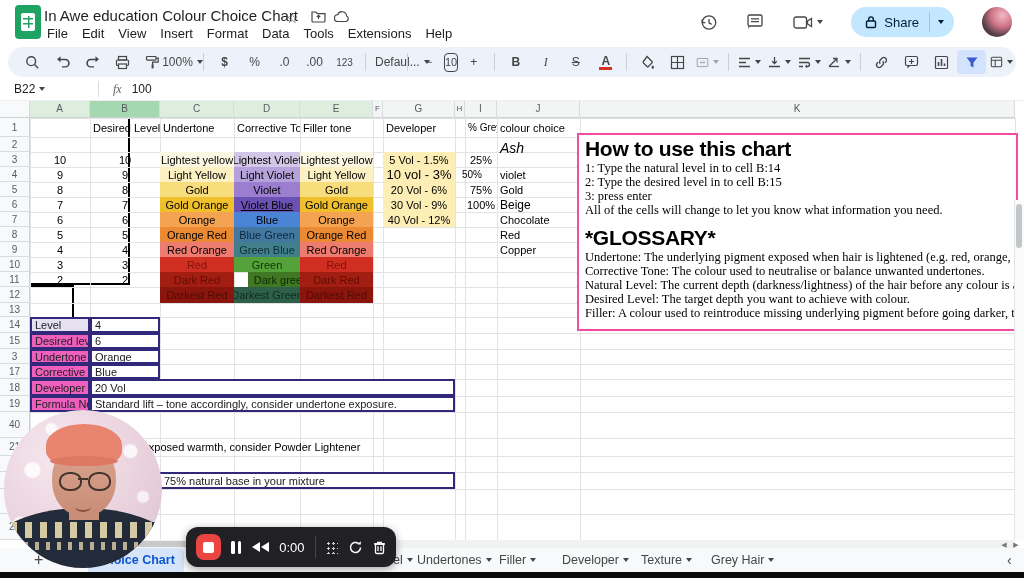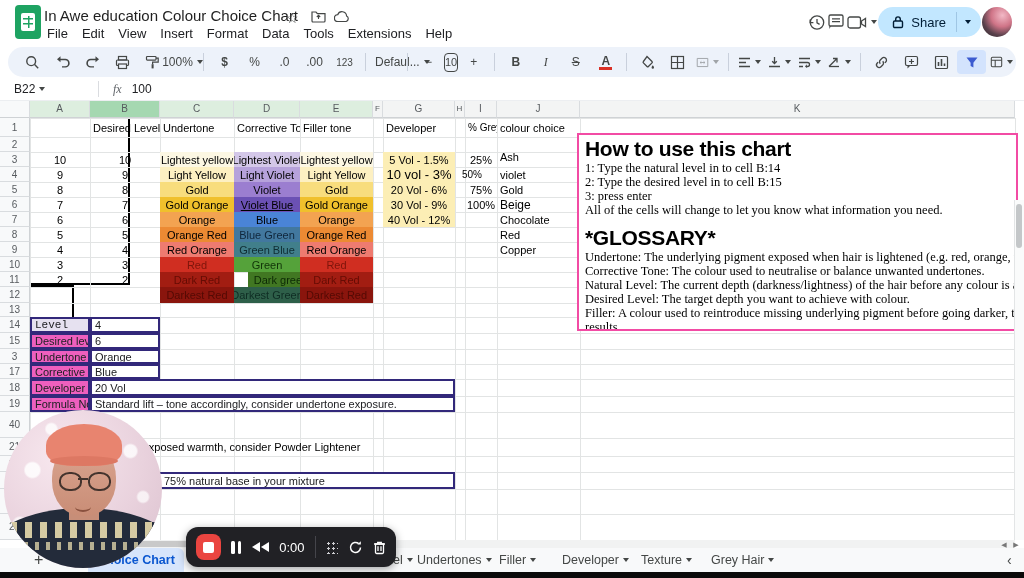--- a/index.html
+++ b/index.html
@@ -15,21 +15,21 @@
         background:#1ea362;}
   #logo:after{content:"";position:absolute;left:6px;top:8px;width:14px;height:18px;background:#fff;
         border-radius:2px;
         background-image:linear-gradient(#1ea362 0 0),linear-gradient(#1ea362 0 0),linear-gradient(#1ea362 0 0);
         background-size:10px 1.5px,10px 1.5px,1.5px 12px;background-position:2px 5px,2px 10px,6.5px 3px;
         background-repeat:no-repeat;background-color:#fff;}
   #doctitle{position:absolute;left:44px;top:7px;font-size:15px;font-weight:500;color:#1f1f1f;white-space:nowrap;}
   .title-ic{position:absolute;top:10px;color:#444746;}
   #menubar{position:absolute;left:40px;top:25px;display:flex;font-size:13px;color:#202124;}
   #menubar .mi{padding:1px 7px;border-radius:9px;cursor:default;}
-  #topright{position:absolute;right:12px;top:6px;display:flex;align-items:center;gap:1px;height:32px;}
+  #topright{position:absolute;right:12px;top:6px;display:flex;align-items:center;gap:28px;height:32px;}
   #sharebtn{display:flex;align-items:center;background:#c2e7ff;border-radius:16px;height:30px;
             padding:0 4px 0 14px;color:#001d35;font-size:13px;font-weight:500;}
   #sharebtn .sdiv{width:1px;height:20px;background:#9fc6e4;margin:0 8px 0 10px;}
   #avatar{width:30px;height:30px;border-radius:50%;
           background:radial-gradient(circle at 68% 28%,#f2b9c6,#cf7487 38%,#59414b 68%,#2e262c);}
 
   
   #toolbar{position:absolute;top:47px;left:8px;width:1008px;height:30px;background:#edf2fa;
            border-radius:20px;display:flex;align-items:center;padding:0 10px;box-sizing:border-box;
            font-size:12px;color:#444746;z-index:20;gap:1px;}
@@ -423,21 +423,21 @@
       <div class="cell c-left" style="left: 383px; top: 18px; width: 72px; height: 19px; background: transparent; color: rgb(0, 0, 0); z-index: 4; font-size: 11px;">Developer</div>
       <div class="cell c-left" style="left: 465px; top: 18px; width: 32px; height: 19px; background: transparent; color: rgb(0, 0, 0); z-index: 4; font-size: 10px;">% Grey</div>
       <div class="cell c-left" style="left: 497px; top: 18px; width: 83px; height: 19px; background: transparent; color: rgb(0, 0, 0); z-index: 4; font-size: 11px;">colour choice</div>
       <div class="cell c-center" style="left: 30px; top: 52px; width: 60px; height: 15px; background: transparent; color: rgb(0, 0, 0); z-index: 4; font-size: 11px;">10</div>
       <div class="cell c-center" style="left: 90px; top: 52px; width: 70px; height: 15px; background: transparent; color: rgb(0, 0, 0); z-index: 4; font-size: 11px;">10</div>
       <div class="cell c-center" style="left: 160px; top: 52px; width: 74px; height: 15px; background: rgb(252, 247, 227); color: rgb(0, 0, 0); z-index: 4; font-size: 11px;">Lightest yellow</div>
       <div class="cell c-center" style="left: 234px; top: 52px; width: 66px; height: 15px; background: rgb(211, 199, 232); color: rgb(0, 0, 0); z-index: 4; font-size: 11px;">Lightest Violet</div>
       <div class="cell c-center" style="left: 300px; top: 52px; width: 73px; height: 15px; background: rgb(252, 247, 227); color: rgb(0, 0, 0); z-index: 4; font-size: 11px;">Lightest yellow</div>
       <div class="cell c-center" style="left: 383px; top: 52px; width: 72px; height: 15px; background: rgb(252, 238, 181); color: rgb(0, 0, 0); z-index: 4; font-size: 11px;">5 Vol - 1.5%</div>
       <div class="cell c-center" style="left: 465px; top: 52px; width: 32px; height: 15px; background: transparent; color: rgb(0, 0, 0); z-index: 4; font-size: 11px;">25%</div>
-      <div class="cell c-left" style="left: 497px; top: 49px; width: 83px; height: 15px; background: transparent; color: rgb(0, 0, 0); z-index: 4; font-size: 11px;">Ash</div>
+      <div class="cell c-left" style="left: 497px; top: 40px; width: 83px; height: 15px; background: transparent; color: rgb(0, 0, 0); z-index: 4; font-size: 14px; font-style: italic;">Ash</div>
       <div class="cell c-center" style="left: 30px; top: 67px; width: 60px; height: 15px; background: transparent; color: rgb(0, 0, 0); z-index: 4; font-size: 11px;">9</div>
       <div class="cell c-center" style="left: 90px; top: 67px; width: 70px; height: 15px; background: transparent; color: rgb(0, 0, 0); z-index: 4; font-size: 11px;">9</div>
       <div class="cell c-center" style="left: 160px; top: 67px; width: 74px; height: 15px; background: rgb(253, 240, 194); color: rgb(0, 0, 0); z-index: 4; font-size: 11px;">Light Yellow</div>
       <div class="cell c-center" style="left: 234px; top: 67px; width: 66px; height: 15px; background: rgb(182, 162, 219); color: rgb(0, 0, 0); z-index: 4; font-size: 11px;">Light Violet</div>
       <div class="cell c-center" style="left: 300px; top: 67px; width: 73px; height: 15px; background: rgb(253, 240, 194); color: rgb(0, 0, 0); z-index: 4; font-size: 11px;">Light Yellow</div>
       <div class="cell c-center" style="left: 383px; top: 67px; width: 72px; height: 15px; background: rgb(252, 238, 181); color: rgb(0, 0, 0); z-index: 4; font-size: 13px;">10 vol - 3%</div>
       <div class="cell c-center" style="left: 456px; top: 67px; width: 32px; height: 15px; background: transparent; color: rgb(0, 0, 0); z-index: 4; font-size: 10px;">50%</div>
       <div class="cell c-left" style="left: 497px; top: 67px; width: 83px; height: 15px; background: transparent; color: rgb(0, 0, 0); z-index: 4; font-size: 11px;">violet</div>
       <div class="cell c-center" style="left: 30px; top: 82px; width: 60px; height: 15px; background: transparent; color: rgb(0, 0, 0); z-index: 4; font-size: 11px;">8</div>
       <div class="cell c-center" style="left: 90px; top: 82px; width: 70px; height: 15px; background: transparent; color: rgb(0, 0, 0); z-index: 4; font-size: 11px;">8</div>
@@ -480,21 +480,21 @@
       <div class="cell c-center" style="left: 234px; top: 157px; width: 66px; height: 15px; background: rgb(85, 162, 58); color: rgb(17, 52, 8); z-index: 4; font-size: 11px;">Green</div>
       <div class="cell c-center" style="left: 300px; top: 157px; width: 73px; height: 15px; background: rgb(208, 46, 33); color: rgb(126, 21, 11); z-index: 4; font-size: 11px;">Red</div>
       <div class="cell c-center" style="left: 30px; top: 172px; width: 60px; height: 15px; background: transparent; color: rgb(0, 0, 0); z-index: 4; font-size: 11px;">2</div>
       <div class="cell c-center" style="left: 90px; top: 172px; width: 70px; height: 15px; background: transparent; color: rgb(0, 0, 0); z-index: 4; font-size: 11px;">2</div>
       <div class="cell c-center" style="left: 160px; top: 172px; width: 74px; height: 15px; background: rgb(162, 29, 18); color: rgb(101, 12, 4); z-index: 4; font-size: 11px;">Dark Red</div>
       <div class="cell c-center" style="left: 248px; top: 172px; width: 66px; height: 15px; background: rgb(65, 119, 34); color: rgb(13, 42, 6); z-index: 4; font-size: 11px;">Dark green</div>
       <div class="cell c-center" style="left: 300px; top: 172px; width: 73px; height: 15px; background: rgb(162, 29, 18); color: rgb(101, 12, 4); z-index: 4; font-size: 11px;">Dark Red</div>
       <div class="cell c-center" style="left: 160px; top: 187px; width: 74px; height: 16px; background: rgb(138, 21, 13); color: rgb(84, 10, 4); z-index: 4; font-size: 11px;">Darkest Red</div>
       <div class="cell c-center" style="left: 234px; top: 187px; width: 66px; height: 16px; background: rgb(46, 95, 73); color: rgb(15, 45, 36); z-index: 4; font-size: 11px;">Darkest Green</div>
       <div class="cell c-center" style="left: 300px; top: 187px; width: 73px; height: 16px; background: rgb(138, 21, 13); color: rgb(84, 10, 4); z-index: 4; font-size: 11px;">Darkest Red</div>
-      <div class="cell c-left" style="left: 30px; top: 217px; width: 60px; height: 16px; background: rgb(230, 225, 240); border: 2px solid rgb(50, 40, 122); box-sizing: border-box; z-index: 5; font-size: 11px; font-family: Liberation Mono, monospace;">Level</div>
+      <div class="cell c-left" style="left: 30px; top: 217px; width: 60px; height: 16px; background: rgb(230, 225, 240); border: 2px solid rgb(50, 40, 122); box-sizing: border-box; z-index: 5; font-size: 11px;">Level</div>
       <div class="cell c-left" style="left: 90px; top: 217px; width: 70px; height: 16px; background: rgb(255, 255, 255); border: 2px solid rgb(50, 40, 122); box-sizing: border-box; z-index: 5; font-size: 11px;">4</div>
       <div class="cell c-left" style="left: 30px; top: 233px; width: 60px; height: 16px; background: rgb(238, 95, 190); border: 2px solid rgb(50, 40, 122); box-sizing: border-box; z-index: 5; font-size: 11px;">Desired level</div>
       <div class="cell c-left" style="left: 90px; top: 233px; width: 70px; height: 16px; background: rgb(255, 255, 255); border: 2px solid rgb(50, 40, 122); box-sizing: border-box; z-index: 5; font-size: 11px;">6</div>
       <div class="cell c-left" style="left: 30px; top: 249px; width: 60px; height: 15px; background: rgb(238, 95, 190); border: 2px solid rgb(50, 40, 122); box-sizing: border-box; z-index: 5; font-size: 11px;">Undertone</div>
       <div class="cell c-left" style="left: 90px; top: 249px; width: 70px; height: 15px; background: rgb(255, 255, 255); border: 2px solid rgb(50, 40, 122); box-sizing: border-box; z-index: 5; font-size: 11px;">Orange</div>
       <div class="cell c-left" style="left: 30px; top: 264px; width: 60px; height: 15px; background: rgb(238, 95, 190); border: 2px solid rgb(50, 40, 122); box-sizing: border-box; z-index: 5; font-size: 11px;">Corrective to</div>
       <div class="cell c-left" style="left: 90px; top: 264px; width: 70px; height: 15px; background: rgb(255, 255, 255); border: 2px solid rgb(50, 40, 122); box-sizing: border-box; z-index: 5; font-size: 11px;">Blue</div>
       <div class="cell c-left" style="left: 30px; top: 279px; width: 60px; height: 17px; background: rgb(238, 95, 190); border: 2px solid rgb(50, 40, 122); box-sizing: border-box; z-index: 5; font-size: 11px;">Developer</div>
       <div class="cell c-left" style="left: 90px; top: 279px; width: 365px; height: 17px; background: rgb(255, 255, 255); border: 2px solid rgb(50, 40, 122); box-sizing: border-box; z-index: 5; font-size: 11px;">20 Vol</div>
       <div class="cell c-left" style="left: 30px; top: 296px; width: 60px; height: 16px; background: rgb(238, 95, 190); border: 2px solid rgb(50, 40, 122); box-sizing: border-box; z-index: 5; font-size: 11px;">Formula Note</div>
@@ -510,21 +510,20 @@
         <div class="serifline">3: press enter</div>
         <div class="serifline">All of the cells will change to let you know what information you need.</div>
       </div>
     <div class="bighead" style="margin-top:9px;">*GLOSSARY*</div>
     <div id="glossary">
         <div class="serifline">Undertone: The underlying pigment exposed when hair is lightened (e.g. red, orange, yellow).</div>
         <div class="serifline">Corrective Tone: The colour used to neutralise or balance unwanted undertones.</div>
         <div class="serifline">Natural Level: The current depth (darkness/lightness) of the hair before any colour is applied.</div>
         <div class="serifline">Desired Level: The target depth you want to achieve with colour.</div>
         <div class="serifline">Filler: A colour used to reintroduce missing underlying pigment before going darker, to prevent dull or i</div>
-        <div class="serifline">results.</div>
       </div>
   </div>
   <div id="vscroll">
     <div id="vthumb"></div>
 
   </div>
 </div>
 
 <div id="hscroll">
   <div id="hthumb"></div>

